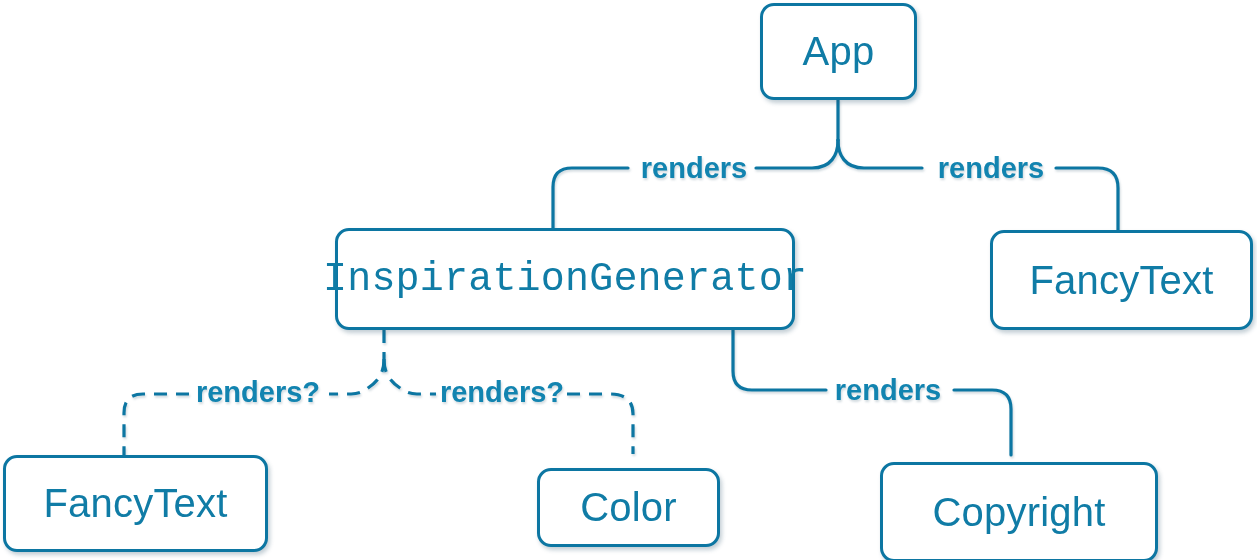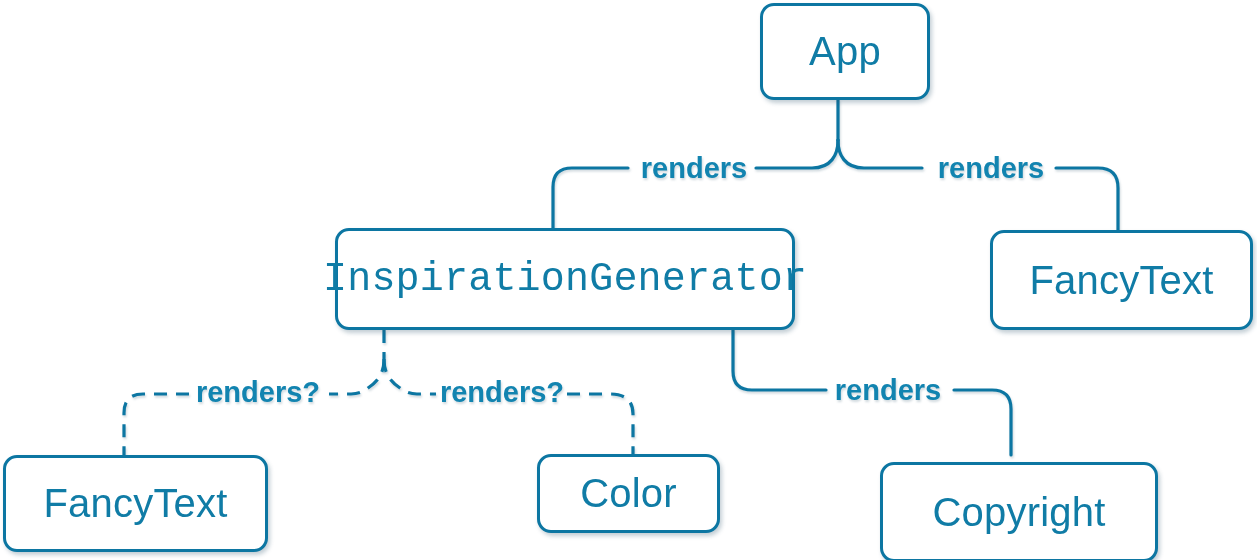--- a/index.html
+++ b/index.html
@@ -58,25 +58,25 @@
     border: 3px solid var(--line);
     border-radius: 14px;
     color: var(--box-text);
     font-size: 40px;
     font-weight: 500;
     letter-spacing: 0.2px;
     box-shadow: 2px 3px 4px rgba(40, 80, 105, 0.28);
     white-space: nowrap;
   }
 
-  .node-app                   { left: 760px;  top: 3px;   width: 170px; height: 97px; text-align: right;  }
+  .node-app                   { left: 760px;  top: 3px;   width: 157px; height: 97px; text-align: right;  }
   .node-inspiration-generator { left: 335px;  top: 228px; width: 460px; height: 102px; font-family: Liberation Mono, monospace; }
   .node-fancy-text-top        { left: 990px;  top: 230px; width: 263px; height: 100px; }
   .node-fancy-text-bottom     { left: 3px;    top: 455px; width: 265px; height: 97px;  }
-  .node-color                 { left: 537px;  top: 454px; width: 183px; height: 79px;  }
+  .node-color                 { left: 537px;  top: 468px; width: 183px; height: 79px;  }
   .node-copyright             { left: 880px;  top: 462px; width: 278px; height: 100px; }
 </style>
 </head>
 <body>
 
 <div class="canvas">
 
   <svg class="edges-layer" viewBox="0 0 1257 560" xmlns="http://www.w3.org/2000/svg">
 
     <path class="edge" d="M838,100 L838,140"></path>

